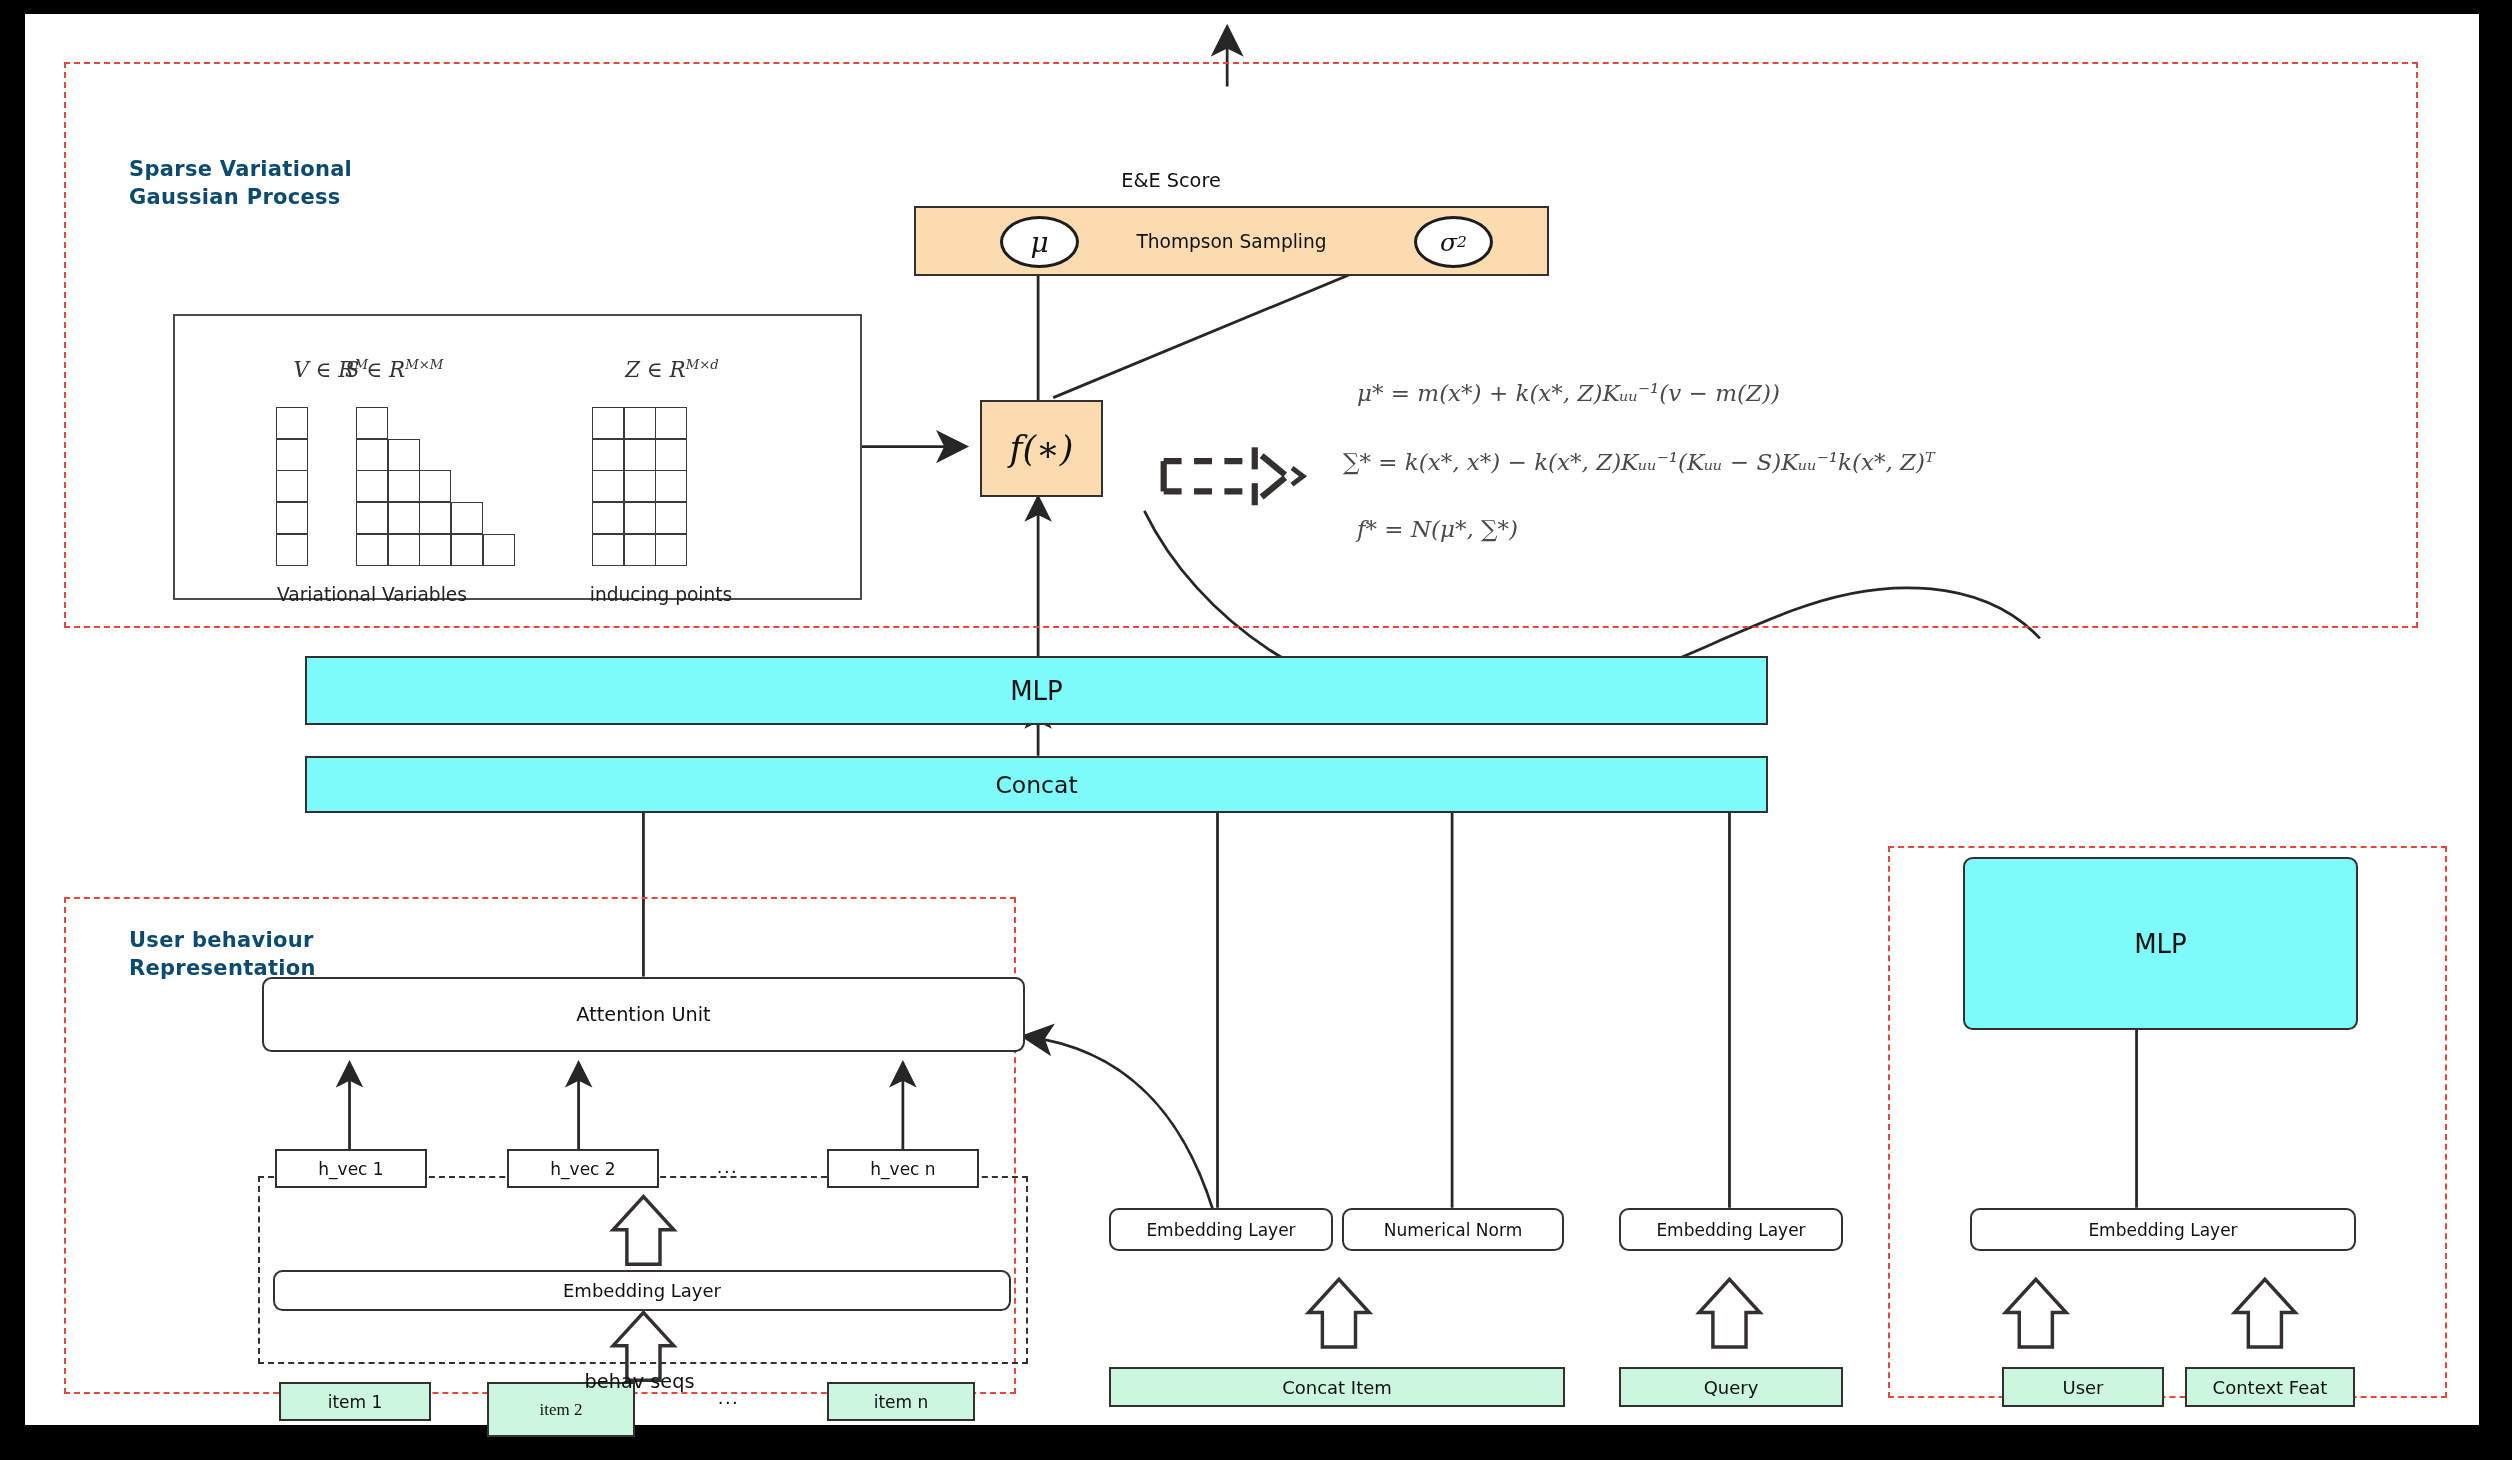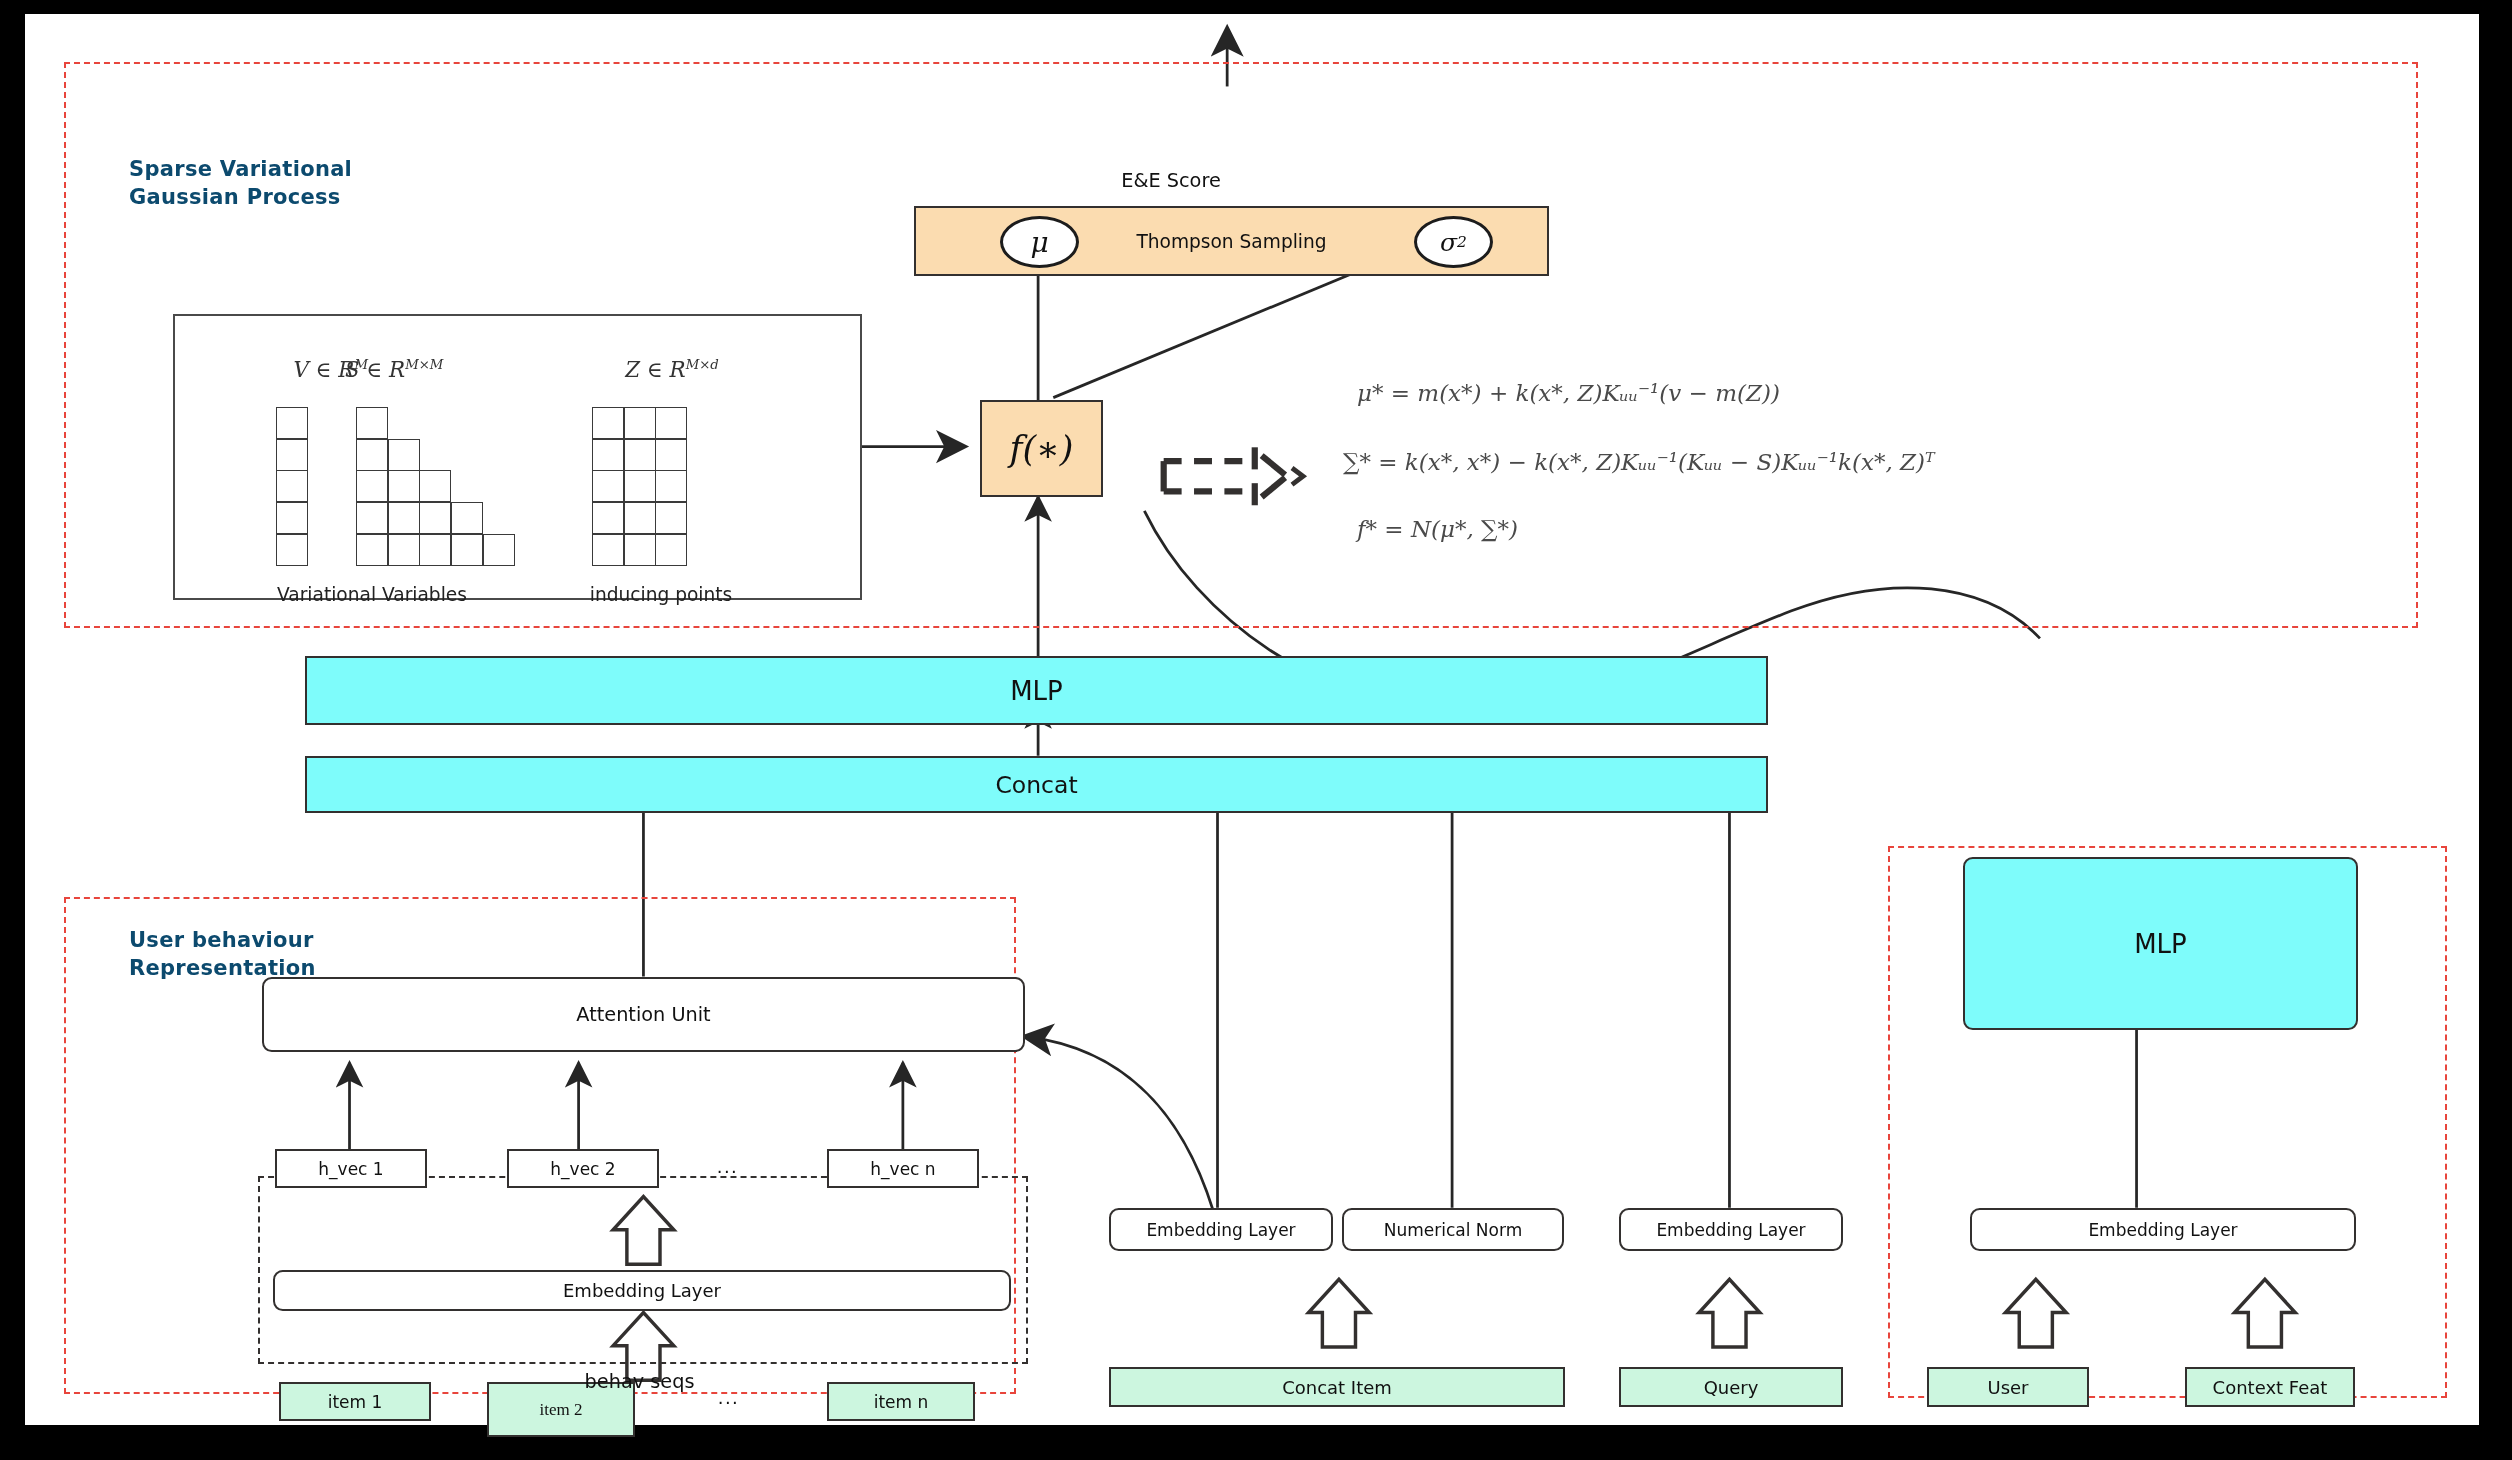--- a/index.html
+++ b/index.html
@@ -274,21 +274,21 @@
 
     <div class="abs group-frame" style="left:1863px;top:828px;width:559px;height:552px;top:832px;"></div>
     <div class="abs group-title bold-cap" style="left:2064px;top:911px;width:290px;font-size:21px;">Position-bias Net</div>
 
     <div class="abs node cyan round" style="left:1938px;top:843px;width:395px;height:173px;">
       <span style="font-size:26px;">MLP</span>
     </div>
     <div class="abs node white round" style="left:1945px;top:1194px;width:386px;height:43px;">
       <span style="font-size:17px;">Embedding Layer</span>
     </div>
-    <div class="abs node mint sharp" style="left:1902px;top:1353px;width:162px;height:40px;">
+    <div class="abs node mint sharp" style="left:1977px;top:1353px;width:162px;height:40px;">
       <span style="font-size:18px;">User</span>
     </div>
     <div class="abs node mint sharp" style="left:2160px;top:1353px;width:170px;height:40px;">
       <span style="font-size:18px;">Context Feat</span>
     </div>
 
   </div>
 </div>
 
 

